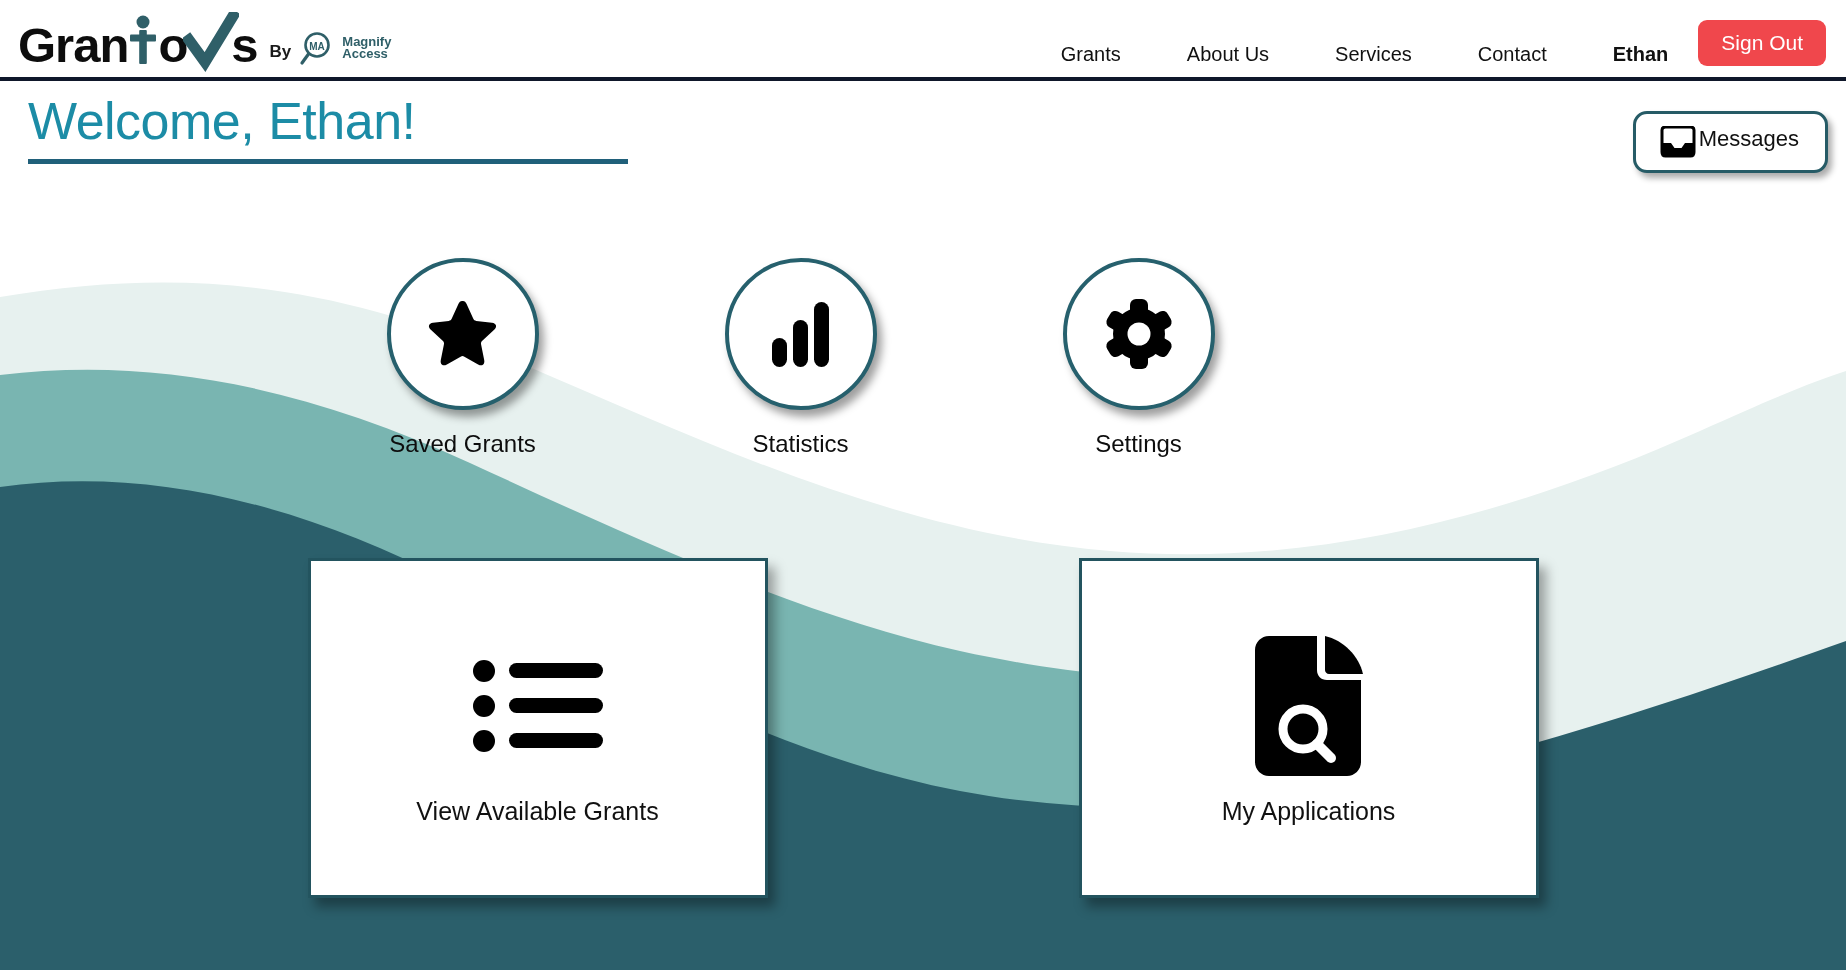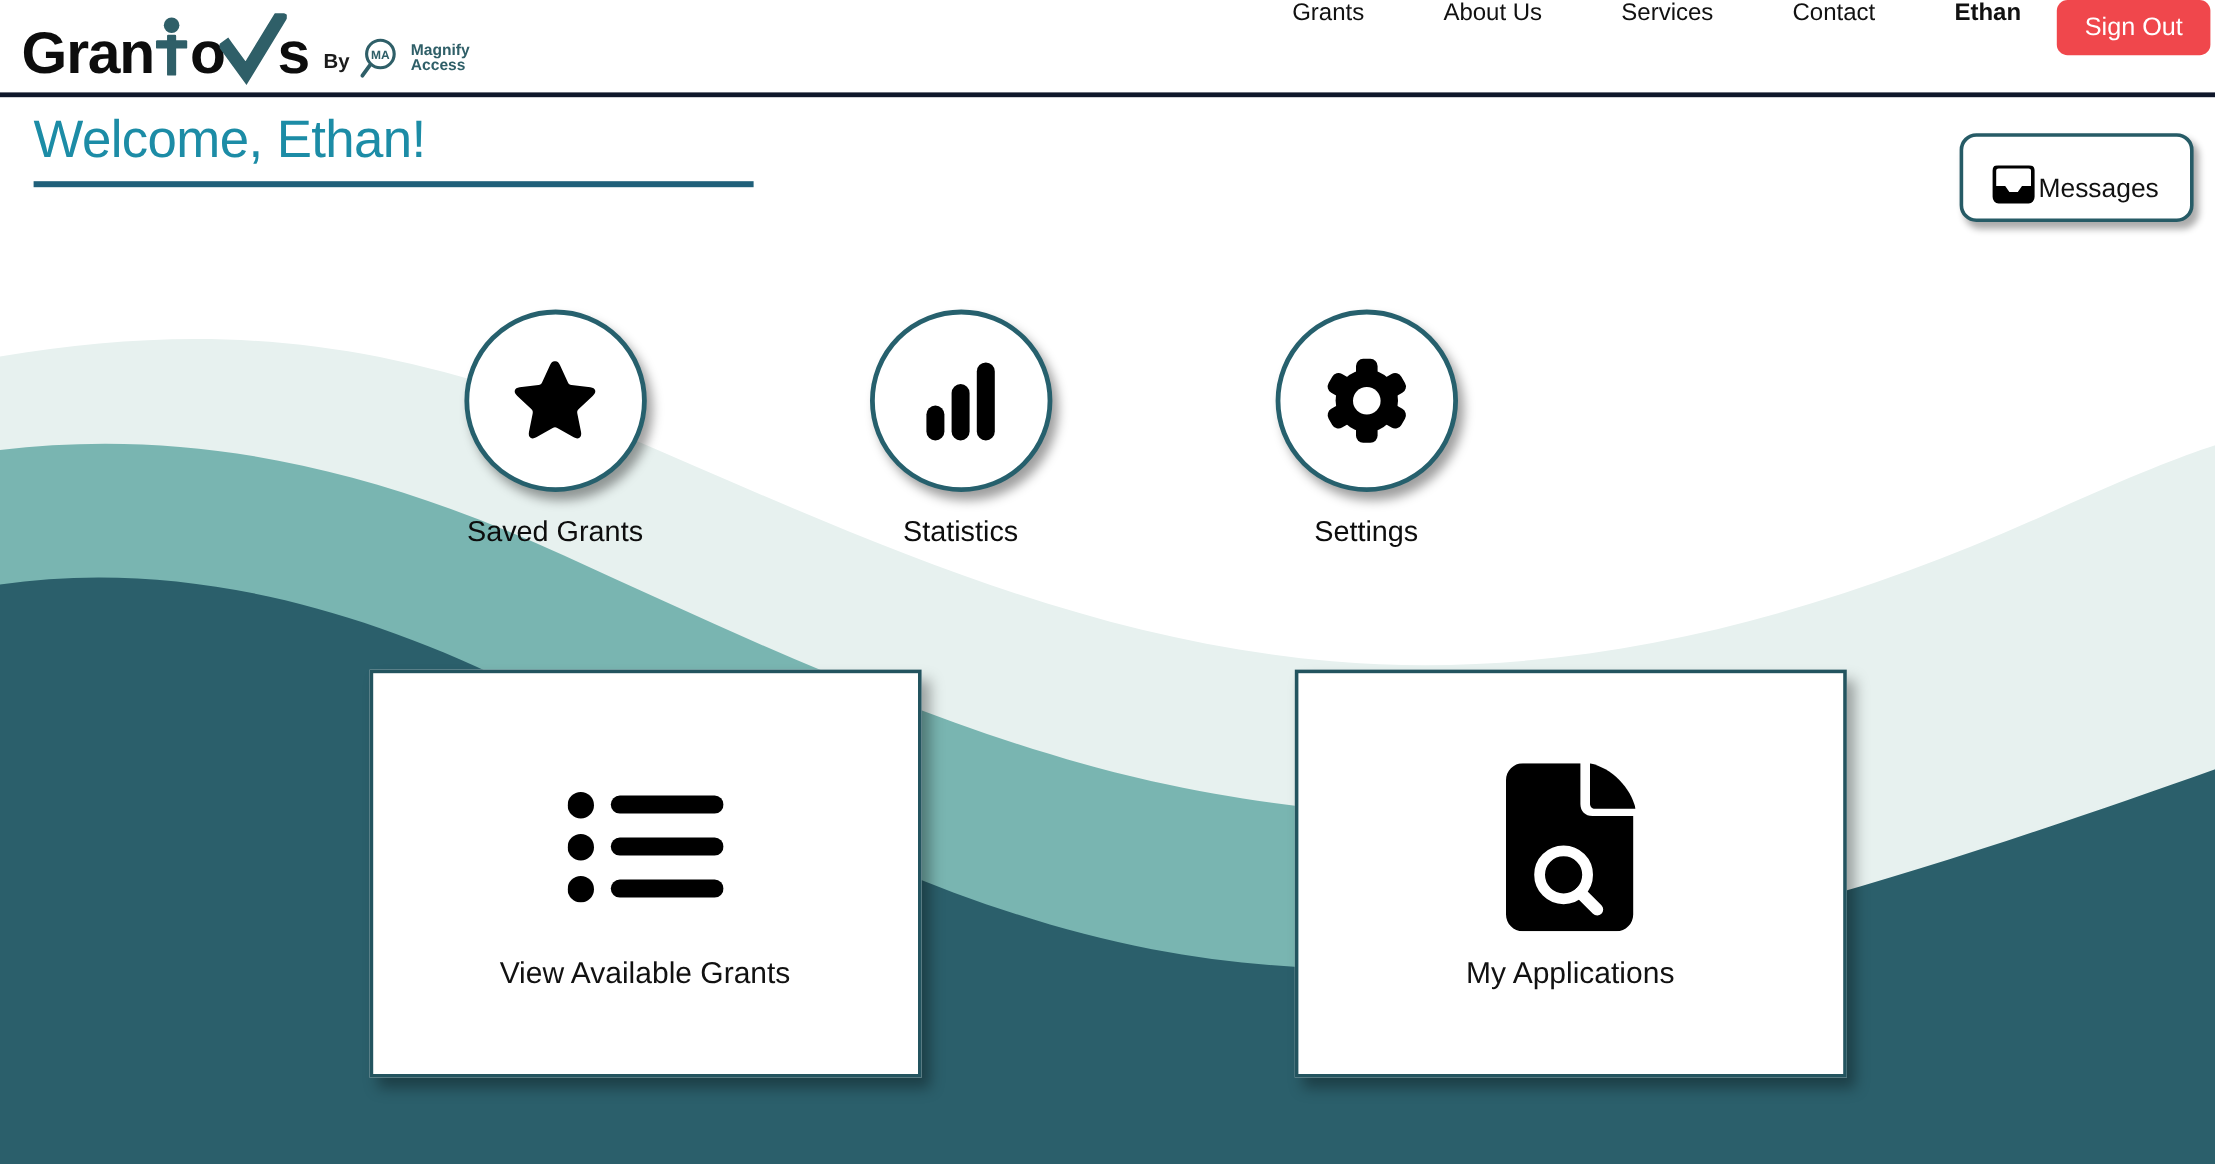--- a/index.html
+++ b/index.html
@@ -64,25 +64,25 @@
   .ma-text {
     margin-left: 3px;
     line-height: 0.92;
     color: #2f5f68;
     font-size: 13px;
     font-weight: 700;
   }
 
   .nav-links {
     position: absolute;
-    right: 4px;
+    right: 20px;
     top: 0;
     height: 66px;
     display: flex;
-    align-items: flex-start;
+    align-items: flex-end;
     gap: 0;
   }
   .nav-link {
     font-size: 20px;
     color: #111111;
     padding: 0 33px;
     cursor: pointer;
     white-space: nowrap;
   }
   .nav-user {
@@ -117,46 +117,46 @@
   }
 
   
   .welcome-wrap {
     position: absolute;
     top: 95px;
     left: 28px;
     z-index: 20;
   }
   .welcome-title {
-    font-size: 44px;
+    font-size: 52px;
     font-weight: 400;
     color: #1c8ca6;
     line-height: 1;
     letter-spacing: -0.5px;
     white-space: nowrap;
   }
   .welcome-rule {
     margin-top: 12px;
     width: 600px;
     height: 5px;
     background: #20607a;
   }
 
   
   .messages-btn {
     position: absolute;
     top: 111px;
     right: 18px;
     display: flex;
-    align-items: flex-end;
+    align-items: flex-start;
     gap: 1px;
     background: #ffffff;
     border: 3px solid #265b66;
     border-radius: 14px;
-    padding: 24px 26px 12px 22px;
+    padding: 12px 26px 12px 22px;
     cursor: pointer;
     box-shadow: 4px 5px 6px rgba(0,0,0,0.33);
     z-index: 25;
   }
   .messages-label {
     font-size: 22px;
     color: #111111;
     white-space: nowrap;
   }
 

